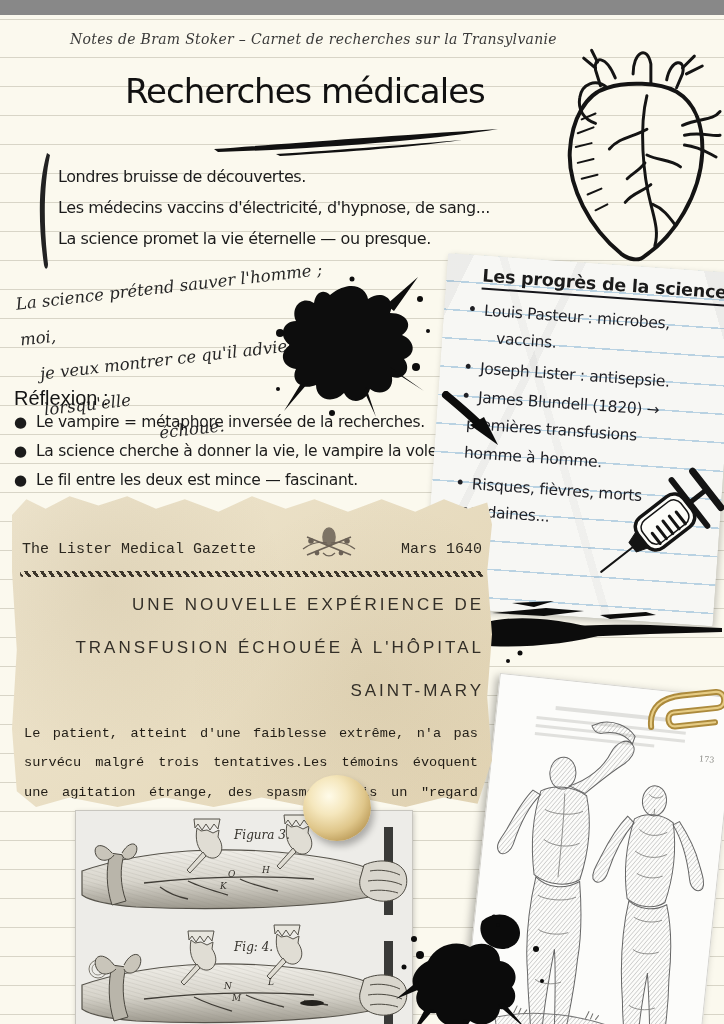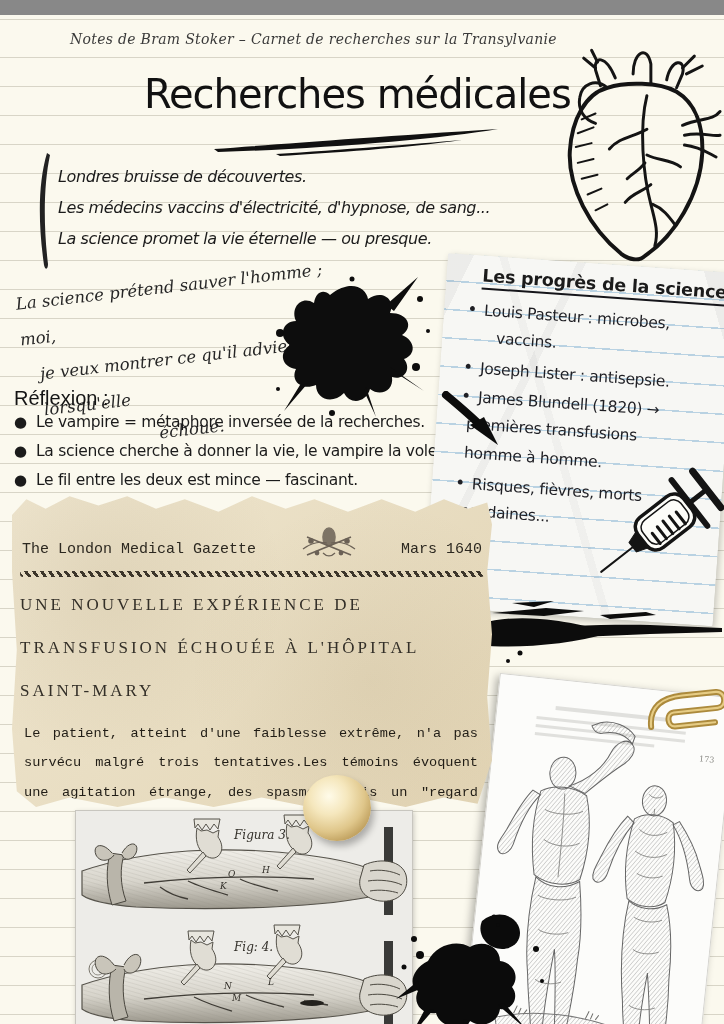--- a/index.html
+++ b/index.html
@@ -6,26 +6,26 @@
   .page{
     position:relative;width:724px;height:1024px;overflow:hidden;margin:15px auto;
     background-color:#fbf9ee;
     background-image:repeating-linear-gradient(to bottom,transparent 0,transparent 28px,#d8d5c7 28px,#d8d5c7 29px);
     background-position:0 14px;
     font-family:"DejaVu Sans",sans-serif;color:#1b1b1b;
   }
   .abs{position:absolute;}
   
   .header-note{left:70px;top:16px;font-family:"DejaVu Serif",serif;font-style:italic;font-size:14px;color:#3a3a3a;letter-spacing:.3px;}
-  .title{left:144px;top:56px;font-size:40px;letter-spacing:-1px;color:#111;text-align:center;}
+  .title{left:125px;top:56px;font-size:34px;letter-spacing:-1px;color:#111;text-align:center;}
   .brush{left:210px;top:110px;width:292px;height:32px;}
   .heart{left:556px;top:16px;width:168px;height:244px;}
   .margin-stroke{left:34px;top:136px;width:22px;height:122px;}
   
-  .intro{left:58px;top:146px;width:460px;font-size:16px;letter-spacing:-.4px;line-height:31px;font-style:italic;}
+  .intro{left:58px;top:146px;width:460px;font-size:16px;letter-spacing:-.4px;line-height:31px;}
   
   .quote{left:14px;top:272px;width:310px;transform:rotate(-6.5deg);transform-origin:0 0;
          font-family:"DejaVu Serif",serif;font-style:italic;font-size:16.5px;color:#262626;line-height:36px;}
   .q2{padding-left:16px;} .q3{padding-left:128px;}
   .splat{left:268px;top:256px;width:168px;height:150px;}
   
   .rx-head{left:14px;top:372px;font-family:"Liberation Sans",sans-serif;font-weight:normal;font-size:20px;color:#141414;}
   .rx-list{left:14px;top:398px;width:470px;font-size:15.5px;letter-spacing:-.3px;}
   .rx-item{display:flex;align-items:baseline;height:29px;}
   .rx-item .g{width:22px;font-size:15px;}
@@ -52,22 +52,22 @@
     background-image:radial-gradient(circle at 20% 30%,rgba(120,95,50,.10),transparent 40%),
                      radial-gradient(circle at 75% 60%,rgba(120,95,50,.08),transparent 45%),
                      linear-gradient(135deg,#efe6cf 0%,#e9dec3 45%,#e2d4b4 100%);
     clip-path:polygon(0% 7%,3% 2%,7% 5%,12% 1%,18% 4%,24% 1%,30% 5%,36% 2%,43% 6%,50% 1%,57% 5%,63% 2%,70% 6%,77% 2%,84% 6%,90% 2%,95% 5%,99% 3%,100% 10%,99% 25%,100% 45%,99% 65%,100% 85%,97% 99%,90% 97%,82% 100%,72% 97%,62% 100%,52% 97%,42% 100%,32% 97%,22% 100%,12% 97%,5% 100%,1% 95%,0% 75%,1% 50%,0% 25%);
     filter:drop-shadow(2px 3px 4px rgba(0,0,0,.25));}
   .gz-head{position:absolute;left:10px;right:10px;top:40px;display:flex;align-items:center;justify-content:space-between;
     font-family:"Liberation Mono",monospace;font-size:15px;color:#2c2820;}
   .gz-emblem{width:64px;height:42px;margin-top:-10px;}
   .gz-rope{position:absolute;left:8px;right:8px;top:78px;height:6px;
     background:repeating-linear-gradient(55deg,#3c352a 0 3px,transparent 3px 6.5px);border-radius:3px;}
-  .gz-headline{position:absolute;left:8px;right:8px;top:90px;text-align:left;
-    font-family:Liberation Serif, serif;font-size:17px;letter-spacing:3px;line-height:43px;color:#332f28;}
+  .gz-headline{position:absolute;left:8px;right:8px;top:90px;text-align:right;
+    font-family:Liberation Sans, sans-serif;font-size:17px;letter-spacing:3px;line-height:43px;color:#332f28;}
   .gz-body{position:absolute;left:12px;right:14px;top:226px;margin:0;text-align:justify;
     font-family:"Liberation Mono",monospace;font-size:13.6px;line-height:29.4px;color:#211d16;}
   
   .pearl{left:303px;top:760px;width:68px;height:66px;border-radius:50%;z-index:6;
     background:radial-gradient(circle at 38% 32%,#fffbe9 0%,#f5e7bd 30%,#dfc68a 58%,#b2904c 85%,#8d6f35 100%);
     box-shadow:3px 5px 7px rgba(0,0,0,.28);}
   
   .engraving{left:75px;top:795px;width:336px;height:229px;z-index:5;background:#edece8;
     border:1px solid #c8c6bf;box-shadow:1px 2px 5px rgba(0,0,0,.2);}
   
@@ -218,21 +218,21 @@
       <path d="M150 22 L196 19 L206 22 L160 26 Z"></path>
       <circle cx="6" cy="58" r="4"></circle>
         <circle cx="36" cy="62" r="3"></circle>
         <circle cx="70" cy="60" r="2.5"></circle>
         <circle cx="58" cy="68" r="2"></circle>
     </g>
   </svg>
 
   <div class="abs gazette">
     <div class="gz-head">
-      <span>The London Medical Gazette</span>
+      <span>The Lister Medical Gazette</span>
       <svg class="gz-emblem" viewBox="0 0 64 42">
         <g stroke="#6b6156" fill="none" stroke-width="1.6">
           <path d="M10 32 L54 14 M10 14 L54 32"></path>
           <path d="M6 26 C14 20 22 18 30 20 M58 26 C50 20 42 18 34 20" stroke-width="1.2"></path>
           <ellipse cx="32" cy="14" rx="6" ry="9" fill="#6b6156" opacity=".85"></ellipse>
           <path d="M26 30 C30 34 34 34 38 30" stroke-width="1.2"></path>
           <circle cx="14" cy="18" r="2" fill="#6b6156"></circle>
             <circle cx="50" cy="18" r="2" fill="#6b6156"></circle>
           <circle cx="20" cy="30" r="1.6" fill="#6b6156"></circle>
             <circle cx="44" cy="30" r="1.6" fill="#6b6156"></circle>

